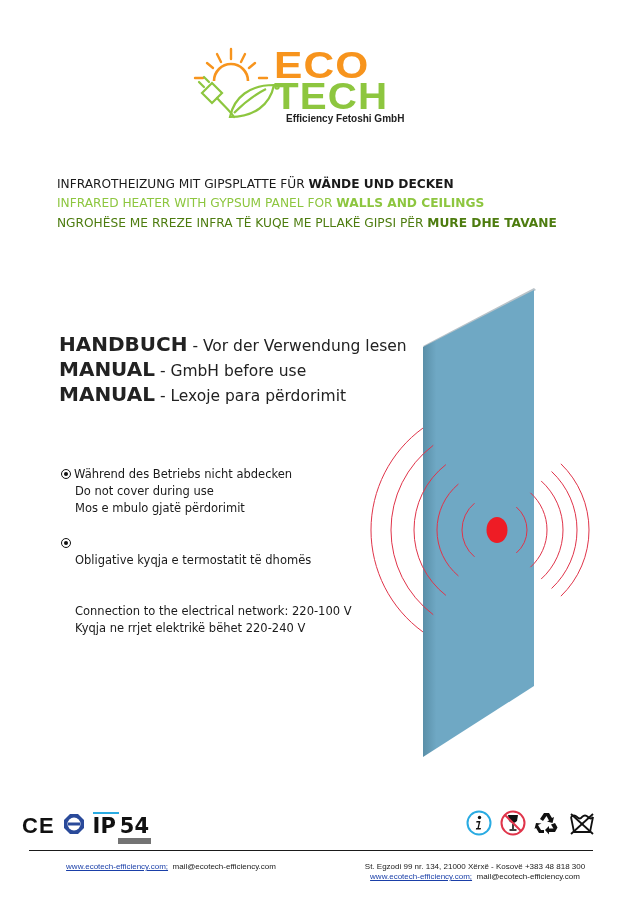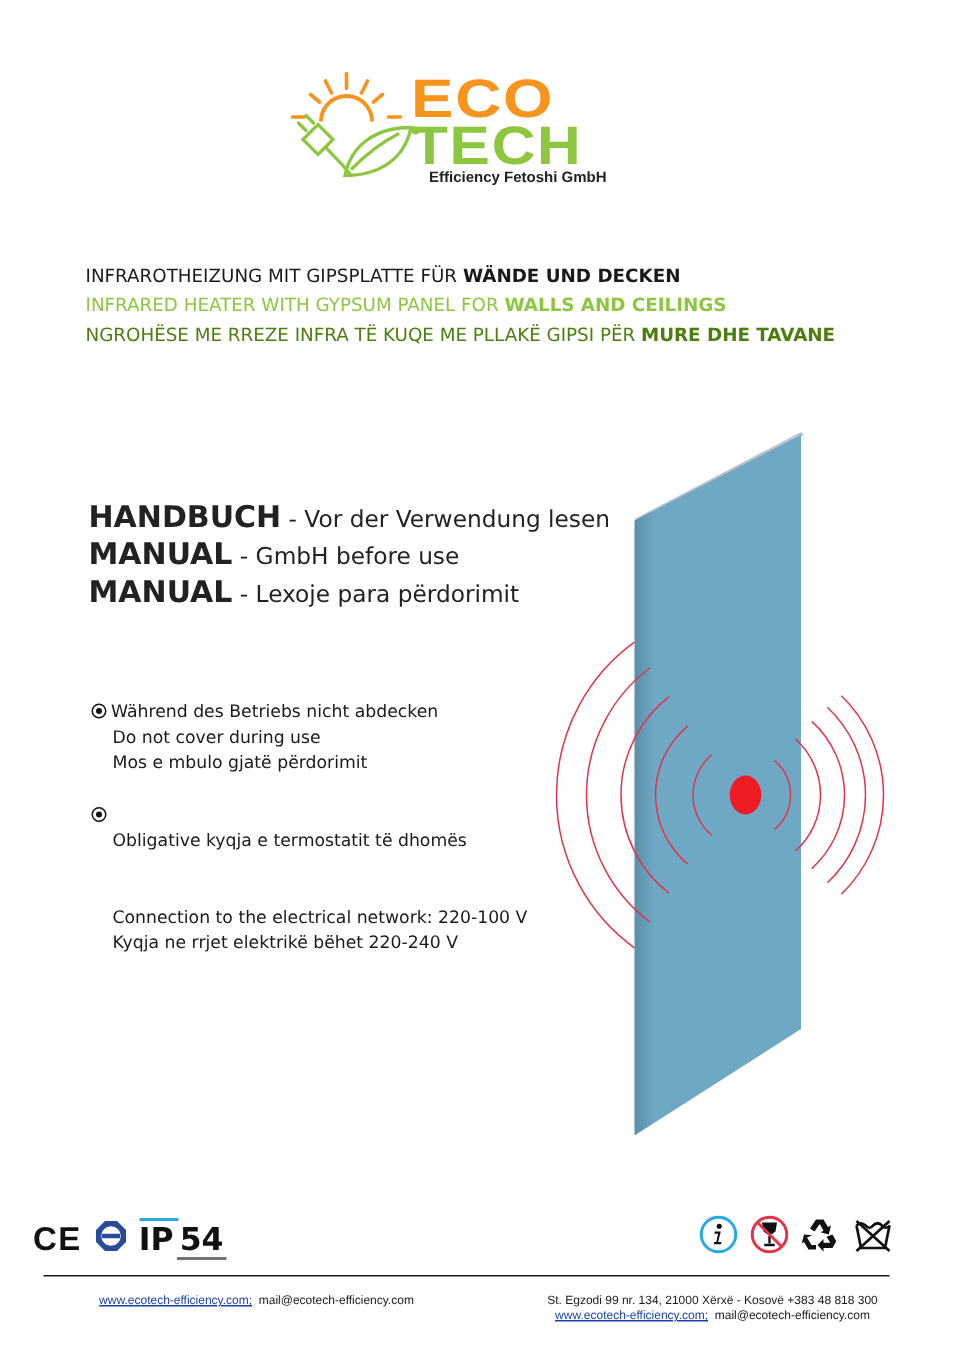--- a/index.html
+++ b/index.html
@@ -43,21 +43,21 @@
   #bullet-2 { top: 535px; }
   #bullet-3 { top: 603px; }
 
   
   #heater-graphic { left: 330px; top: 280px; width: 300px; height: 490px; }
 
   
   #cert-icons { left: 22px; top: 812px; height: 28px; display: flex; align-items: center; gap: 8px; }
   .ce-mark { font-family: "Liberation Sans", sans-serif; font-size: 22px; font-weight: bold; letter-spacing: 1px; color: #111; }
   .ip-mark { font-family: "DejaVu Sans", sans-serif; font-weight: bold; font-size: 21px; color: #111; position: relative; }
-  .ip-mark .ip-num { border-bottom: 2px solid #737373; padding: 0 2px; margin-left: 2px; }
+  .ip-mark .ip-num { border-bottom: 6px solid #737373; padding: 0 2px; margin-left: 2px; }
   .ip-mark .ip-top { position: absolute; left: 0; top: -2px; width: 26px; height: 2px; background: #29abe2; }
 
   #care-icons { left: 466px; top: 810px; display: flex; gap: 8px; align-items: center; }
 
   
   #divider { left: 29px; top: 850px; width: 564px; height: 1.3px; background: #1a1a1a; }
   .footer-col { position: absolute; top: 862px; font-family: "Liberation Sans", sans-serif; font-size: 8px;
                 line-height: 10px; text-align: center; color: #1a1a1a; white-space: nowrap; }
   .footer-col a { color: #1a3fa8; text-decoration: underline; }
   #footer-de { left: 26px; width: 290px; }

